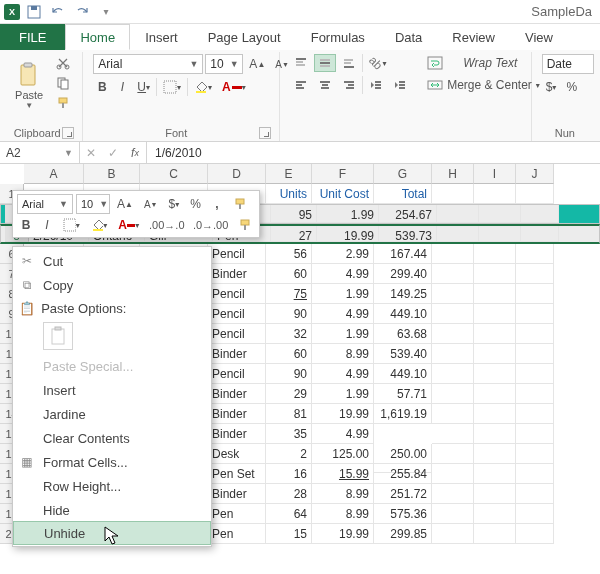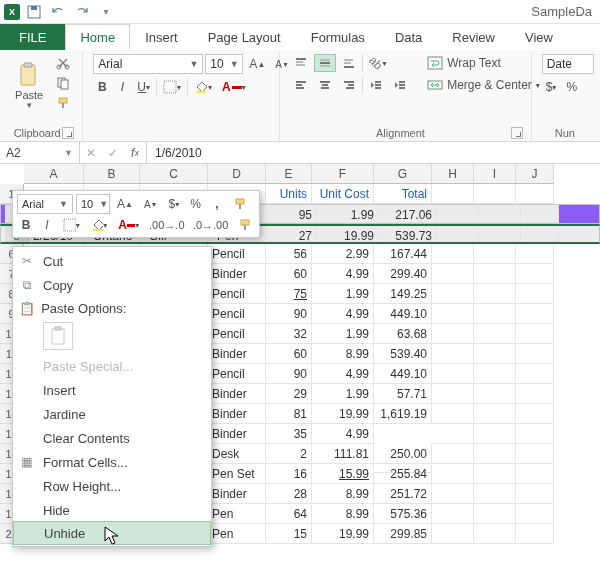--- a/index.html
+++ b/index.html
@@ -81,21 +81,21 @@
   
   .gridwrap{ position:relative; }
   .colhdr{ display:flex; margin-left:24px; height:20px;}
   .colhdr .ch{ border-right:1px solid #d9d9d9; border-bottom:1px solid #c0c0c0; background:#f3f3f3; text-align:center; font-size:12px; color:#555; line-height:20px;}
   .rows{}
   .row{ display:flex; height:20px; align-items:stretch;}
   .rh{ width:24px; text-align:center; background:#f3f3f3; border-right:1px solid #c0c0c0; border-bottom:1px solid #d9d9d9; font-size:11px; color:#555; line-height:20px;}
   .row.sel .rh{ background:#e0e0e0; color:#217346;}
   .cell{ border-right:1px solid #e5e5e5; border-bottom:1px solid #e5e5e5; padding:0 4px; line-height:20px; font-size:12px; color:#333; white-space:nowrap; overflow:hidden; }
   .row.hrow .cell{ color:#1f5fa8; font-weight:normal;}
-  .row.selA{ background:#8b5cf6;}
+  .row.selA{ background:#14b8a6;}
   .row.selA .cell{ background:#ececec;}
   .row.selB{ background:#ececec; }
   .row.selB .cell{ background:#ececec; }
   .row.selB-border{ border-top:2px solid #217346; border-bottom:2px solid #217346;}
   .ralign{ text-align:right;}
   
   .mini{
     position:absolute; left:12px; top:190px; width:248px;
     background:#fff; border:1px solid #c9c9c9; box-shadow:2px 2px 6px rgba(0,0,0,.25);
     z-index:50; padding:2px 4px;
@@ -236,20 +236,24 @@
             </svg>
             <span style="font-size:8px;">▾</span>
           </div>
         <div class="btn">
             <span style="color:#c00;font-weight:bold;">A</span>
             <span style="display:inline-block;width:10px;height:3px;background:#c00;margin-left:1px;"></span>
             <span style="font-size:8px;">▾</span>
           </div>
       </div>
     </div>
+    <div style="display:flex;">
+        <div class="group-label" style="flex:1;">Font</div>
+        <div class="dialog-launcher"></div>
+      </div>
   </div>
 
   <div class="group" style="min-width:200px;">
     <div class="group-body">
       <div class="vstack" style="gap:4px;">
         <div class="hstack">
           <div class="btn">
               <svg width="14" height="14">
                 <rect x="2" y="2" width="10" height="2" fill="#777"></rect>
                 <rect x="2" y="5" width="7" height="2" fill="#bbb"></rect>
@@ -317,36 +321,32 @@
             </div>
         </div>
       </div>
       <div class="vstack" style="gap:4px; margin-left:6px;">
         <div class="btn" style="justify-content:flex-start; width:120px;">
           <svg width="16" height="14">
               <rect x="1" y="1" width="14" height="12" fill="none" stroke="#888"></rect>
               <path d="M4 5h6a2 2 0 0 1 0 4H7" fill="none" stroke="#3b7"></path>
               <path d="M7 7l-2 2 2 2" fill="none" stroke="#3b7"></path>
             </svg>
-          <span style="margin-left:4px;">Wrap Text</span>
+          <span style="margin-left:20px;font-style:italic;">Wrap Text</span>
         </div>
         <div class="btn" style="justify-content:flex-start; width:128px;">
           <svg width="16" height="14">
               <rect x="1" y="3" width="14" height="8" fill="none" stroke="#888"></rect>
               <path d="M4 7h8M4 7l2-2M4 7l2 2M12 7l-2-2M12 7l-2 2" stroke="#3b7" fill="none"></path>
             </svg>
           <span style="margin-left:4px;">Merge &amp; Center</span>
           <span style="font-size:8px;margin-left:4px;">▾</span>
         </div>
       </div>
     </div>
-    <div style="display:flex;">
-        <div class="group-label" style="flex:1;">Alignment</div>
-        <div class="dialog-launcher"></div>
-      </div>
   </div>
 
   <div class="group" style="min-width:56px; border-right:none;">
     <div class="group-body vstack" style="gap:4px;">
       <div class="sel" style="width:52px;">
           <span>Date</span>
         </div>
       <div class="hstack">
         <div class="btn">$<span style="font-size:8px;">▾</span></div>
         <div class="btn">%</div>
@@ -399,21 +399,21 @@
         <div class="cell" style="width: 38px;"></div>
       </div>
       <div class="row selA sel">
         <div class="rh">2</div>
         <div class="cell" style="width: 60px;"></div>
         <div class="cell" style="width: 56px;"></div>
         <div class="cell" style="width: 68px;"></div>
         <div class="cell" style="width: 58px;"></div>
         <div class="cell ralign" style="width: 46px;">95</div>
         <div class="cell ralign" style="width: 62px;">1.99</div>
-        <div class="cell ralign" style="width: 58px;">217.06</div>
+        <div class="cell ralign" style="width: 58px;">254.67</div>
         <div class="cell" style="width: 42px;"></div>
         <div class="cell" style="width: 42px;"></div>
         <div class="cell" style="width: 38px;"></div>
       </div>
       <div class="row selB sel selB-border">
         <div class="rh">5</div>
         <div class="cell" style="width: 60px;">2/26/10</div>
         <div class="cell" style="width: 56px;">Ontario</div>
         <div class="cell" style="width: 68px;">Gill</div>
         <div class="cell" style="width: 58px;">Pen</div>
@@ -554,21 +554,21 @@
         <div class="cell" style="width: 42px;"></div>
         <div class="cell" style="width: 38px;"></div>
       </div>
       <div class="row ">
         <div class="rh">16</div>
         <div class="cell" style="width: 60px;"></div>
         <div class="cell" style="width: 56px;"></div>
         <div class="cell" style="width: 68px;">Smith</div>
         <div class="cell" style="width: 58px;">Desk</div>
         <div class="cell ralign" style="width: 46px;">2</div>
-        <div class="cell ralign" style="width: 62px;">111.81</div>
+        <div class="cell ralign" style="width: 62px;">125.00</div>
         <div class="cell ralign" style="width: 58px;">250.00</div>
         <div class="cell" style="width: 42px;"></div>
         <div class="cell" style="width: 42px;"></div>
         <div class="cell" style="width: 38px;"></div>
       </div>
       <div class="row ">
         <div class="rh">17</div>
         <div class="cell" style="width: 60px;"></div>
         <div class="cell" style="width: 56px;"></div>
         <div class="cell" style="width: 68px;">Jones</div>

